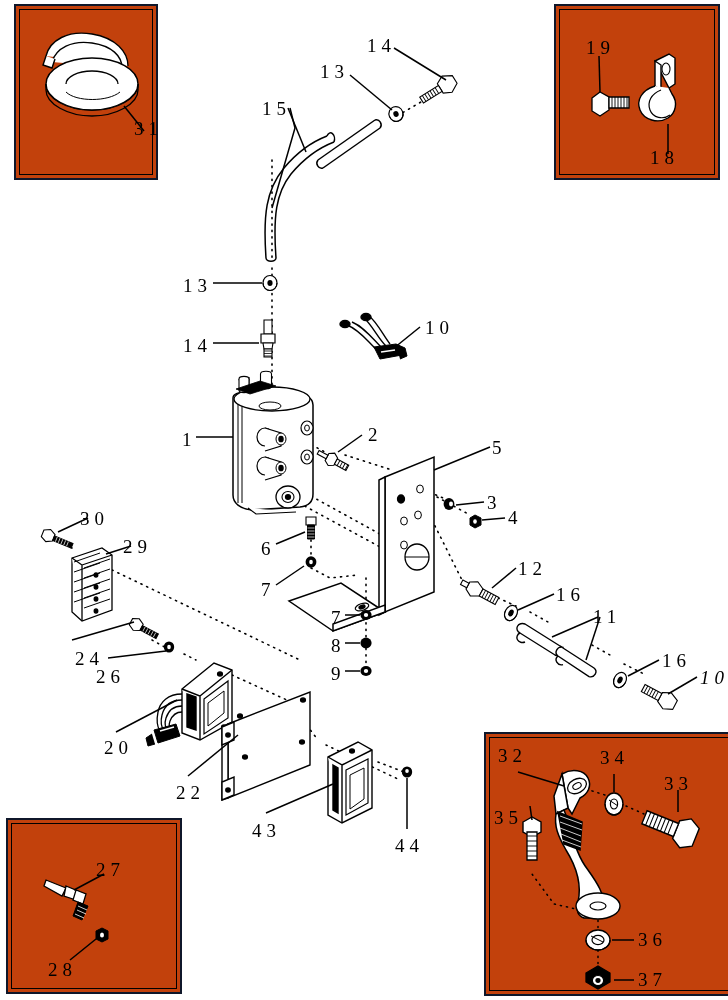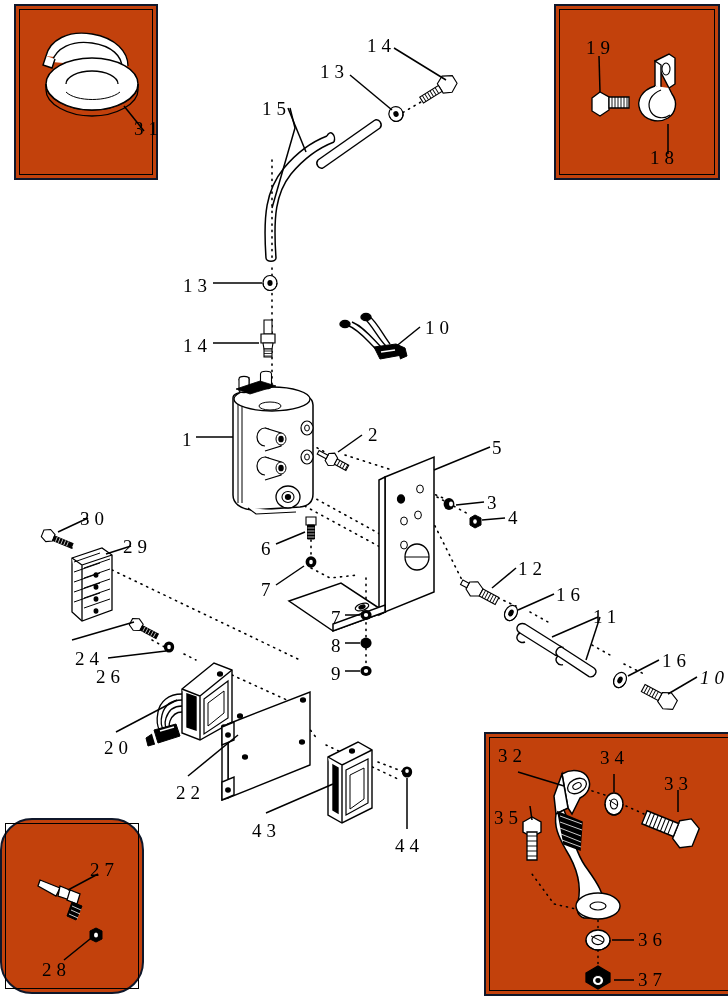--- a/index.html
+++ b/index.html
@@ -420,21 +420,21 @@
         <ellipse cx="110" cy="63" rx="4" ry="6" fill="#fff" stroke="#000" stroke-width="1.1"></ellipse>
         <path d="M99,80 C86,84 80,94 84,104 C88,114 102,118 112,112 C120,107 122,96 116,88 L113,82" fill="#fff" stroke="#000" stroke-width="1.4"></path>
         <path d="M105,84 C95,88 91,96 94,104 C97,112 107,114 114,109" fill="none" stroke="#000" stroke-width="1.2"></path>
       </g>
       <path d="M112,118 L112,148" stroke="#000" stroke-width="1.5" fill="none"></path>
     </svg>
     <div class="lbl" style="left:30px;top:32px;">19</div>
     <div class="lbl" style="left:94px;top:142px;">18</div>
   </div>
 
-  <div class="inset" style="left:0;top:818px;width:144px;height:176px;border-radius:32px;">
+  <div class="inset" style="left:6px;top:818px;width:176px;height:176px;">
     <div class="inner"></div>
     <svg viewBox="0 0 156 176" style="position:absolute;left:0;top:0;width:156px;height:176px;">
       <g fill="#fff" stroke="#000" stroke-width="1.3">
         <path d="M38,60 L58,68 L54,76 L36,66 Z"></path>
         <path d="M58,66 L70,71 L68,80 L56,76 Z"></path>
         <path d="M68,70 l10,4 l-3,10 l-10,-4 z" fill="#fff"></path>
         <path d="M70,82 l10,4 l-6,14 l-9,-4 z" fill="#000" stroke="#000" stroke-width="1"></path>
         <path d="M70,86 l9,4 M69,90 l9,4 M67,94 l9,4" stroke="#fff" stroke-width="0.8"></path>
       </g>
       <path d="M66,70 L96,54" stroke="#000" stroke-width="1.5" fill="none"></path>

